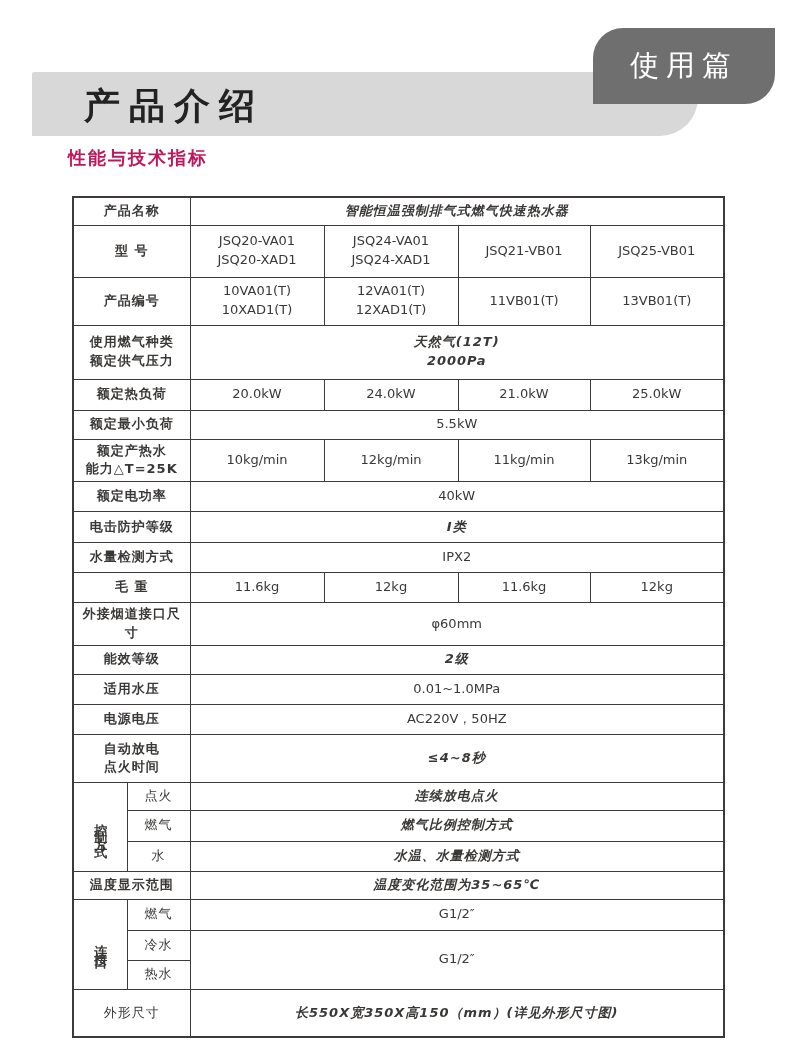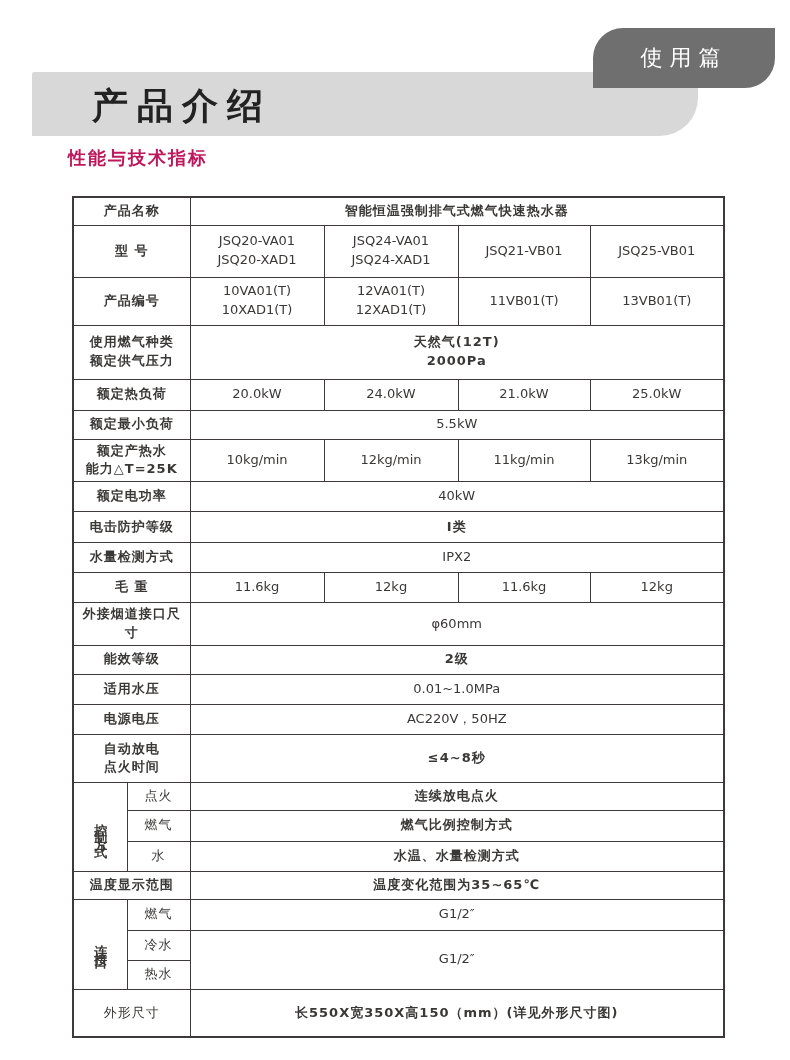--- a/index.html
+++ b/index.html
@@ -15,37 +15,37 @@
   
   .banner {
     position: absolute;
     left: 32px; top: 72px;
     width: 666px; height: 64px;
     background: #d8d8d8;
     border-radius: 2px 0 38px 0;
   }
   .page-title {
     position: absolute;
-    left: 60px; top: 10px;
+    left: 52px; top: 10px;
     font-size: 36px;
     font-weight: bold;
     letter-spacing: 9px;
     color: #222222;
   }
   .badge {
     position: absolute;
     left: 593px; top: 28px;
-    width: 182px; height: 60px;
+    width: 182px; height: 76px;
     background: #706f6f;
     border-radius: 30px 0 30px 0;
     color: #ffffff;
     display: flex;
     align-items: center;
     justify-content: center;
-    font-size: 22px;
+    font-size: 29px;
     letter-spacing: 7px;
     z-index: 2;
   }
   .section-heading {
     position: absolute;
     left: 68px; top: 146px;
     font-size: 18px;
     font-weight: bold;
     letter-spacing: 2px;
     color: #be185d;
@@ -72,21 +72,21 @@
     text-align: left;
     padding-left: 9px;
     font-weight: bold;
     letter-spacing: 1px;
   }
   td.lbl-c {
     text-align: center;
     font-weight: normal;
     letter-spacing: 1px;
   }
-  td.cn { font-weight: bold; letter-spacing: 1px; }
+  td.cn { font-weight: bold; letter-spacing: 1px; font-style: italic; }
   td.vgroup { padding: 0; }
   td.vgroup .vtext {
     writing-mode: vertical-rl;
     text-orientation: upright;
     font-weight: bold;
     letter-spacing: 7px;
     margin: 0 auto;
     display: block;
     width: 1.4em;
   }

